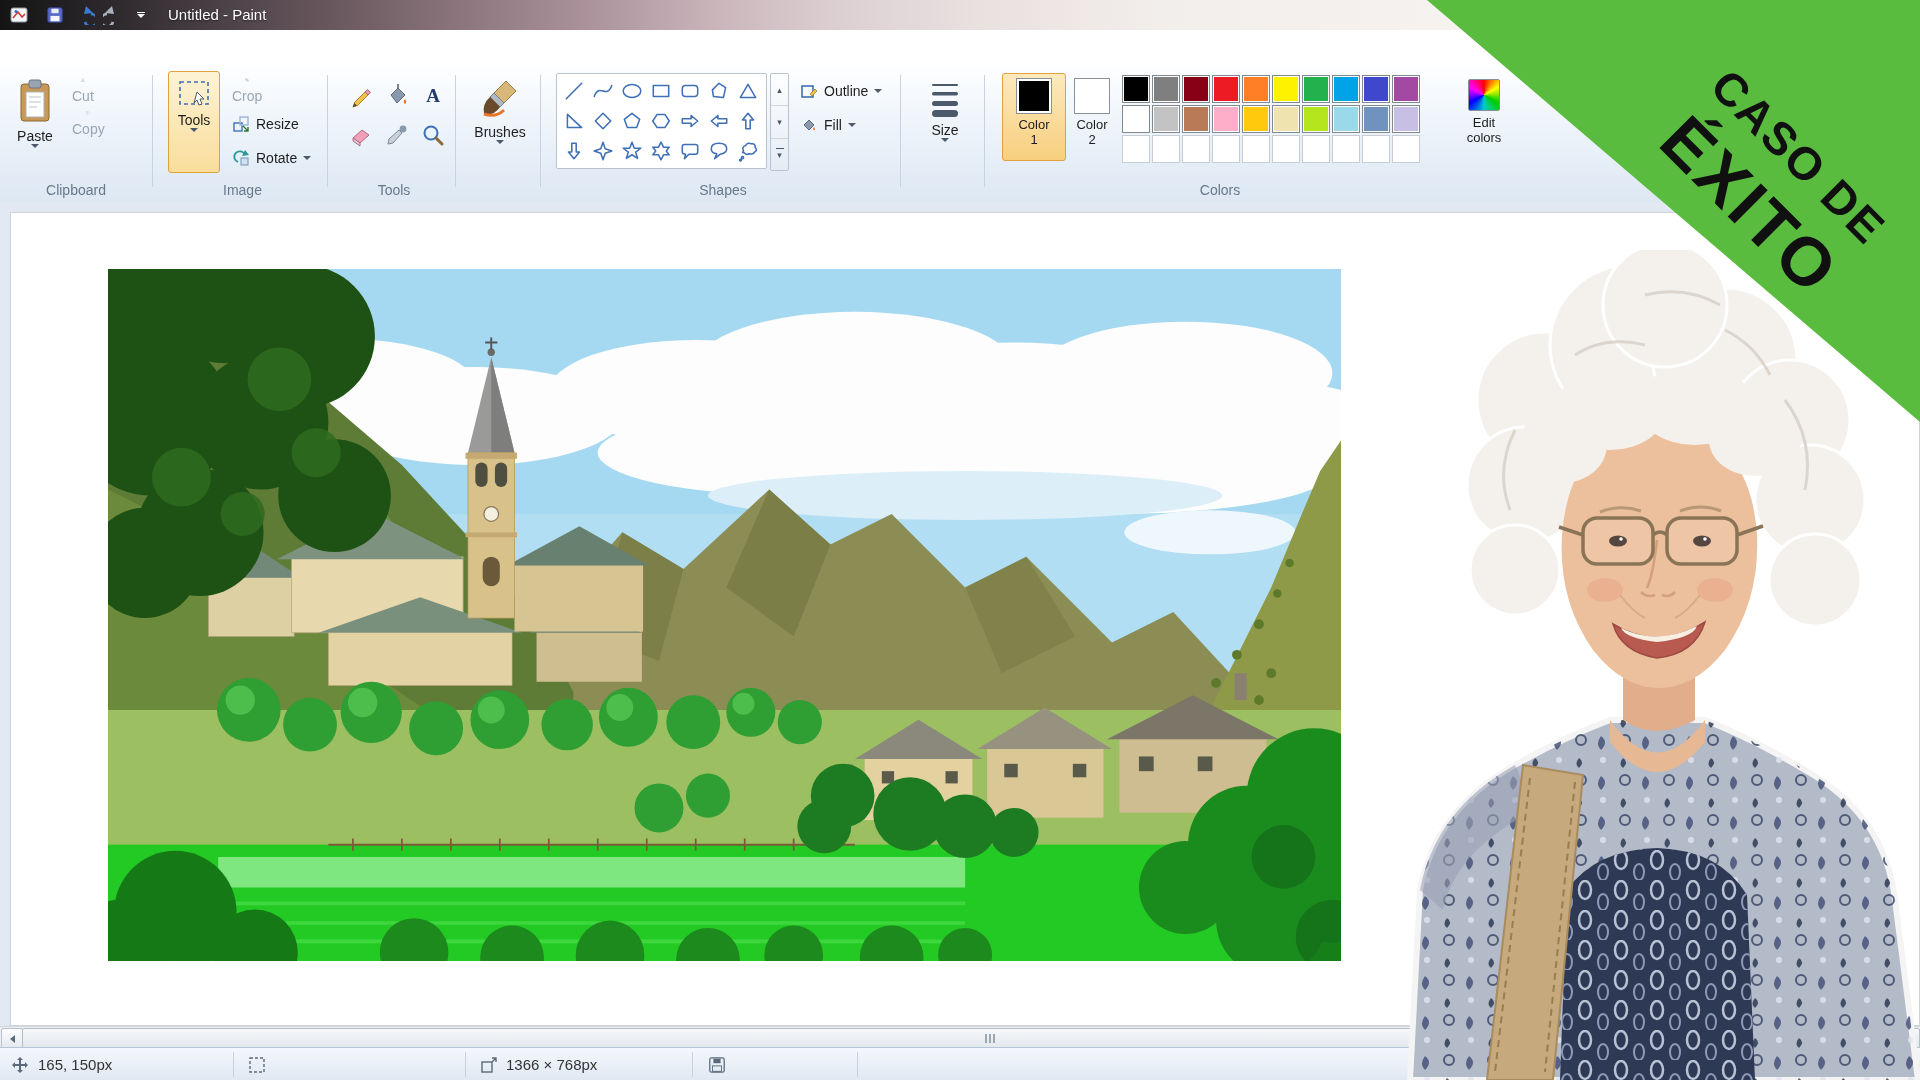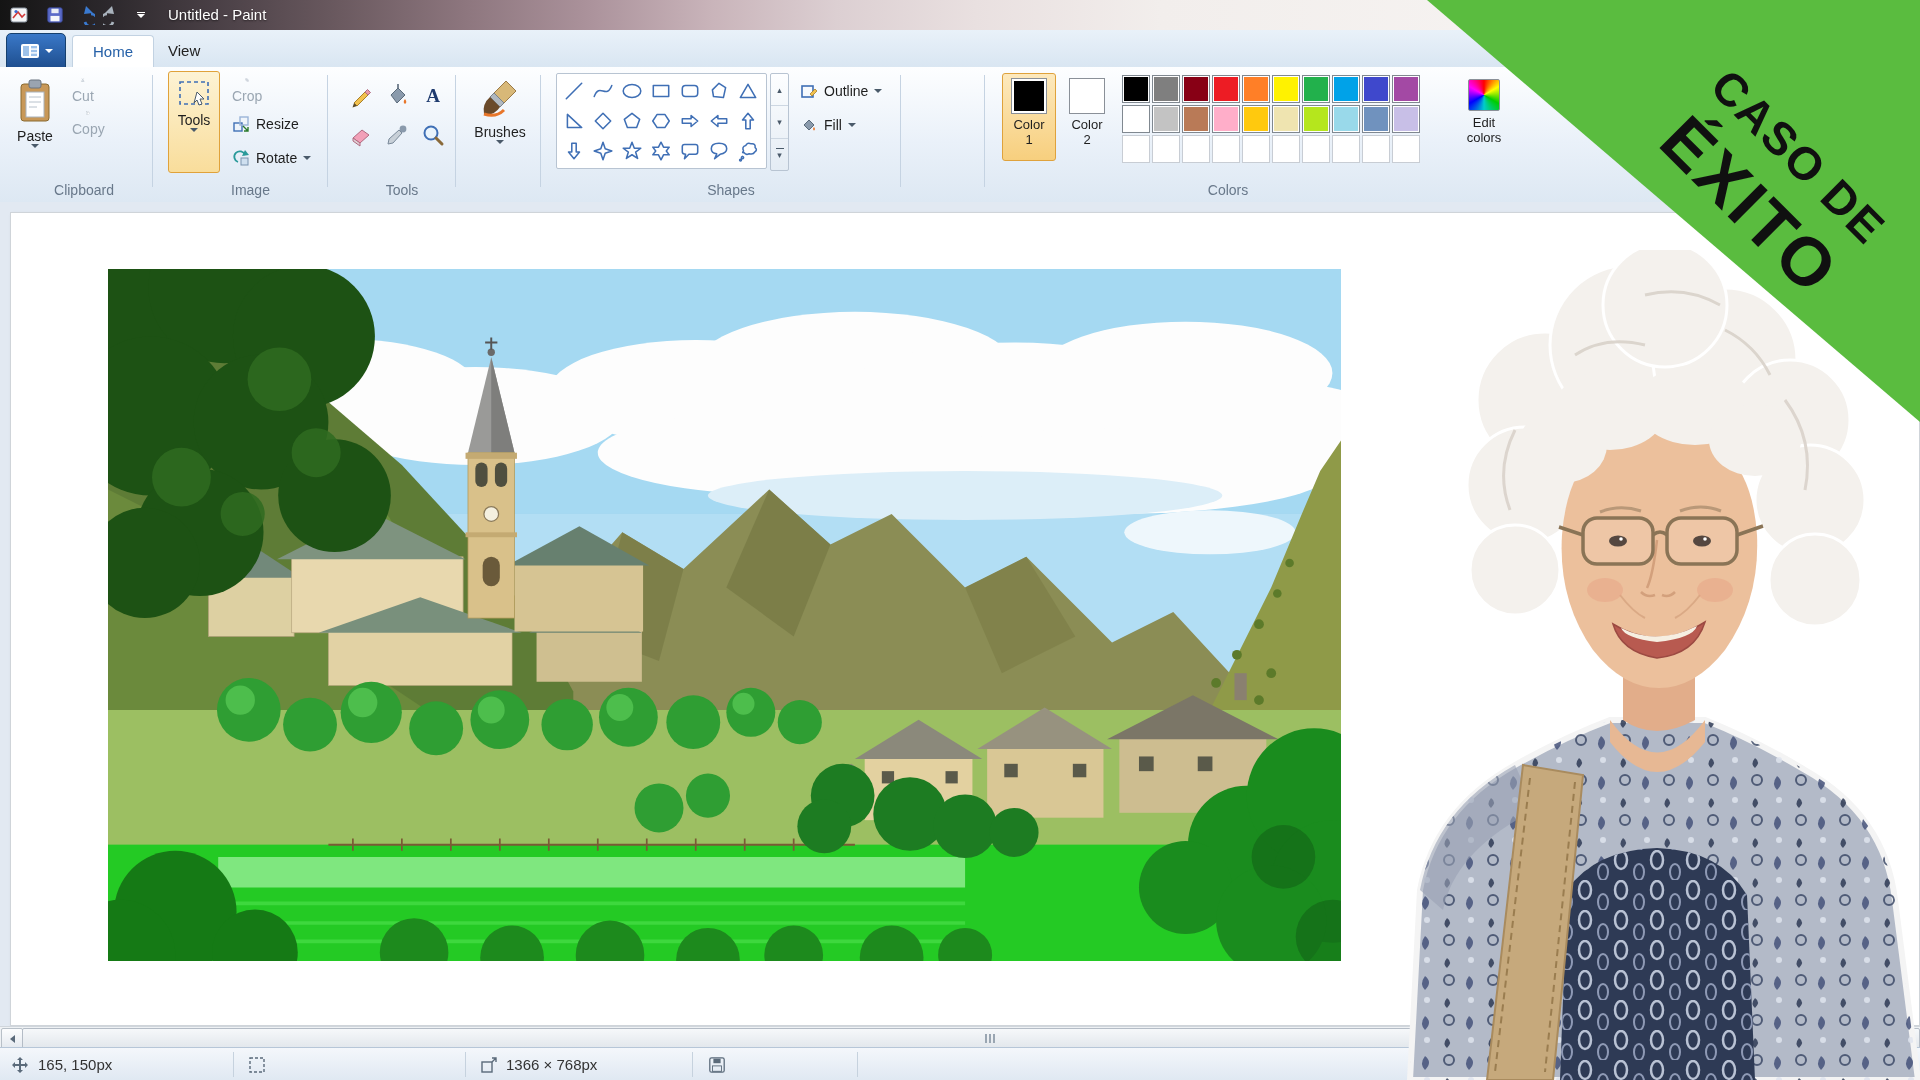--- a/index.html
+++ b/index.html
@@ -18,21 +18,21 @@
     background:linear-gradient(#e9f1f9,#d9e6f2);border-bottom:1px solid #c2d2e2;}
   #app-menu-button{position:absolute;left:6px;top:3px;width:58px;height:34px;border-radius:5px 5px 0 0;
     background:linear-gradient(#3a78c8,#1e4e8e);border:1px solid #16406e;display:flex;align-items:center;justify-content:center;gap:5px;}
   .tab{position:absolute;top:5px;height:32px;line-height:32px;padding:0 20px;font-size:15px;color:#222;}
   .tab.active{background:#ffffff;border:1px solid #c2d2e2;border-bottom:none;border-radius:4px 4px 0 0;color:#2661a8;}
 
   
   #ribbon{position:absolute;left:0;top:67px;width:1920px;height:135px;
     background:linear-gradient(#fdfeff,#eaf1f9 55%,#dde8f3);border-bottom:1px solid #b9c9da;}
   .rib-sep{position:absolute;top:8px;height:112px;width:1px;background:#c5d3e2;}
-  .grp-label{position:absolute;bottom:4px;width:100%;text-align:center;font-size:14px;color:#68788a;padding-left:8px;}
+  .grp-label{position:absolute;bottom:4px;width:100%;text-align:center;font-size:14px;color:#68788a;}
   .btn-big{position:absolute;top:4px;height:102px;display:flex;flex-direction:column;align-items:center;
     justify-content:flex-start;border:1px solid transparent;border-radius:3px;padding-top:6px;box-sizing:border-box;}
   .btn-big .lbl{font-size:14px;color:#1e1e1e;margin-top:4px;}
   .btn-big.selected-tool{border:1px solid #e0a23a;background:linear-gradient(#fdf3d4,#f9dd9b);}
   .btn-small{position:absolute;height:26px;display:flex;align-items:center;gap:6px;font-size:14px;color:#1e1e1e;padding:0 4px;border-radius:3px;}
   .btn-small.disabled{color:#9aa6b2;flex-direction:column;}
   .chev{width:0;height:0;border-left:4px solid transparent;border-right:4px solid transparent;border-top:4px solid #4a5a6a;display:inline-block;}
   .chev.white{border-top-color:#fff;}
 
   
@@ -41,21 +41,21 @@
   .shapes-gallery{display:grid;grid-template-columns:repeat(7,29px);grid-auto-rows:30px;}
   .shape-cell{display:flex;align-items:center;justify-content:center;}
   .shape-cell svg{width:22px;height:22px;stroke:#3f6fb5;fill:none;stroke-width:1.4;stroke-linejoin:round;stroke-linecap:round;}
   #shapes-scroll{position:absolute;left:224px;top:6px;width:17px;height:96px;border:1px solid #b8c4d2;border-radius:2px;
     background:linear-gradient(#fdfeff,#e4ecf4);display:flex;flex-direction:column;}
   #shapes-scroll div{flex:1;display:flex;align-items:center;justify-content:center;font-size:9px;color:#4a5a6a;border-bottom:1px solid #cdd7e2;flex-direction:column;}
   #shapes-scroll div:last-child{border-bottom:none;}
   .mini-bar{width:8px;height:1px;background:#4a5a6a;margin-bottom:1px;}
 
   
-  .color-big{position:absolute;top:6px;width:54px;height:88px;display:flex;flex-direction:column;align-items:center;
+  .color-big{position:absolute;top:6px;width:64px;height:88px;display:flex;flex-direction:column;align-items:center;
     border:1px solid transparent;border-radius:3px;padding-top:4px;box-sizing:border-box;font-size:13px;color:#1e1e1e;}
   .color-big.selected{border-color:#dfa23c;background:linear-gradient(#fde9bd,#f7cf7e);}
   .swatch{width:34px;height:34px;border:1px solid #8a9098;box-shadow:inset 0 0 0 2px #fff;margin-bottom:3px;}
   #color-palette{position:absolute;left:132px;top:8px;width:330px;display:grid;grid-template-columns:repeat(10,30px);grid-auto-rows:30px;}
   .pal-cell{width:26px;height:26px;border:1px solid #808890;box-shadow:inset 0 0 0 1px #fff;}
   .pal-cell.empty{background:#fff;border:1px solid #c8cdd4;box-shadow:none;}
   #edit-colors-button{position:absolute;left:465px;top:6px;width:58px;height:94px;display:flex;flex-direction:column;align-items:center;padding-top:6px;box-sizing:border-box;font-size:13px;color:#1e1e1e;text-align:center;}
   #rainbow-swatch{width:30px;height:30px;border:1px solid #8a9098;border-radius:2px;margin-bottom:4px;
     background:conic-gradient(#f00,#ff0,#0c0,#0cc,#00f,#f0f,#f00);}
 
@@ -119,34 +119,20 @@
   </div>
   <div class="qa-icon" style="left:130px">
     <span style="display:flex;flex-direction:column;align-items:center">
           <i class="mini-bar" style="background:#fff"></i>
           <i class="chev white"></i>
         </span>
   </div>
   <div id="window-title">Untitled - Paint</div>
 </div>
 
-<div id="tabrow">
-  <div id="app-menu-button">
-    <svg width="20" height="16" viewBox="0 0 20 16">
-          <rect x="1" y="1" width="18" height="14" rx="2" fill="#fff"></rect>
-          <rect x="3" y="3" width="6" height="10" fill="#9ec2ea"></rect>
-          <rect x="11" y="3" width="6" height="2.4" fill="#9ec2ea"></rect>
-          <rect x="11" y="6.8" width="6" height="2.4" fill="#9ec2ea"></rect>
-          <rect x="11" y="10.6" width="6" height="2.4" fill="#9ec2ea"></rect>
-        </svg>
-    <i class="chev white"></i>
-  </div>
-  <div class="tab active" style="left:72px">Home</div>
-  <div class="tab" style="left:148px">View</div>
-</div>
 
 <div id="ribbon">
 
   <div style="position:absolute;left:0;top:0;width:152px;height:135px">
     <div class="btn-big" style="left:8px;width:54px">
       <svg width="36" height="46" viewBox="0 0 36 46">
             <rect x="4" y="6" width="28" height="37" rx="3" fill="#c89858" stroke="#8a6a30"></rect>
             <rect x="12" y="2" width="12" height="8" rx="2" fill="#9aa4b0" stroke="#6a7480"></rect>
             <rect x="9" y="14" width="18" height="25" fill="#fff" stroke="#a8b2bc"></rect>
             <path d="M12 19 h12 M12 24 h12 M12 29 h8" stroke="#b8c2cc"></path>
@@ -393,20 +379,32 @@
             <path d="M4 9 L9 4 L14 9 L9 14 Z" fill="#8a9aac" stroke="#5a6a7a"></path>
             <path d="M14 11 q1.8 2.4 0 3.6 q-1.8 -1.2 0 -3.6" fill="#e8762a"></path>
           </svg>
       <span>Fill</span>
           <i class="chev"></i>
     </div>
     <div class="grp-label">Shapes</div>
   </div>
   <div class="rib-sep" style="left:900px"></div>
 
+  <div style="position:absolute;left:906px;top:0;width:78px;height:135px">
+    <div class="btn-big" style="left:6px;width:66px">
+      <svg width="34" height="40" viewBox="0 0 34 40">
+            <rect x="4" y="6" width="26" height="2" rx="1" fill="#4a5a6a"></rect>
+            <rect x="4" y="14" width="26" height="3.4" rx="1.7" fill="#4a5a6a"></rect>
+            <rect x="4" y="23" width="26" height="5" rx="2.5" fill="#4a5a6a"></rect>
+            <rect x="4" y="32" width="26" height="7" rx="3.5" fill="#4a5a6a"></rect>
+          </svg>
+      <span class="lbl">Size</span>
+          <i class="chev"></i>
+    </div>
+  </div>
   <div class="rib-sep" style="left:984px"></div>
 
   <div style="position:absolute;left:990px;top:0;width:540px;height:135px">
     <div class="color-big selected" style="left:12px">
       <div class="swatch" style="background: rgb(0, 0, 0);"></div>
       <span>Color</span>
           <span>1</span>
     </div>
     <div class="color-big" style="left:70px">
       <div class="swatch" style="background: rgb(255, 255, 255);"></div>

